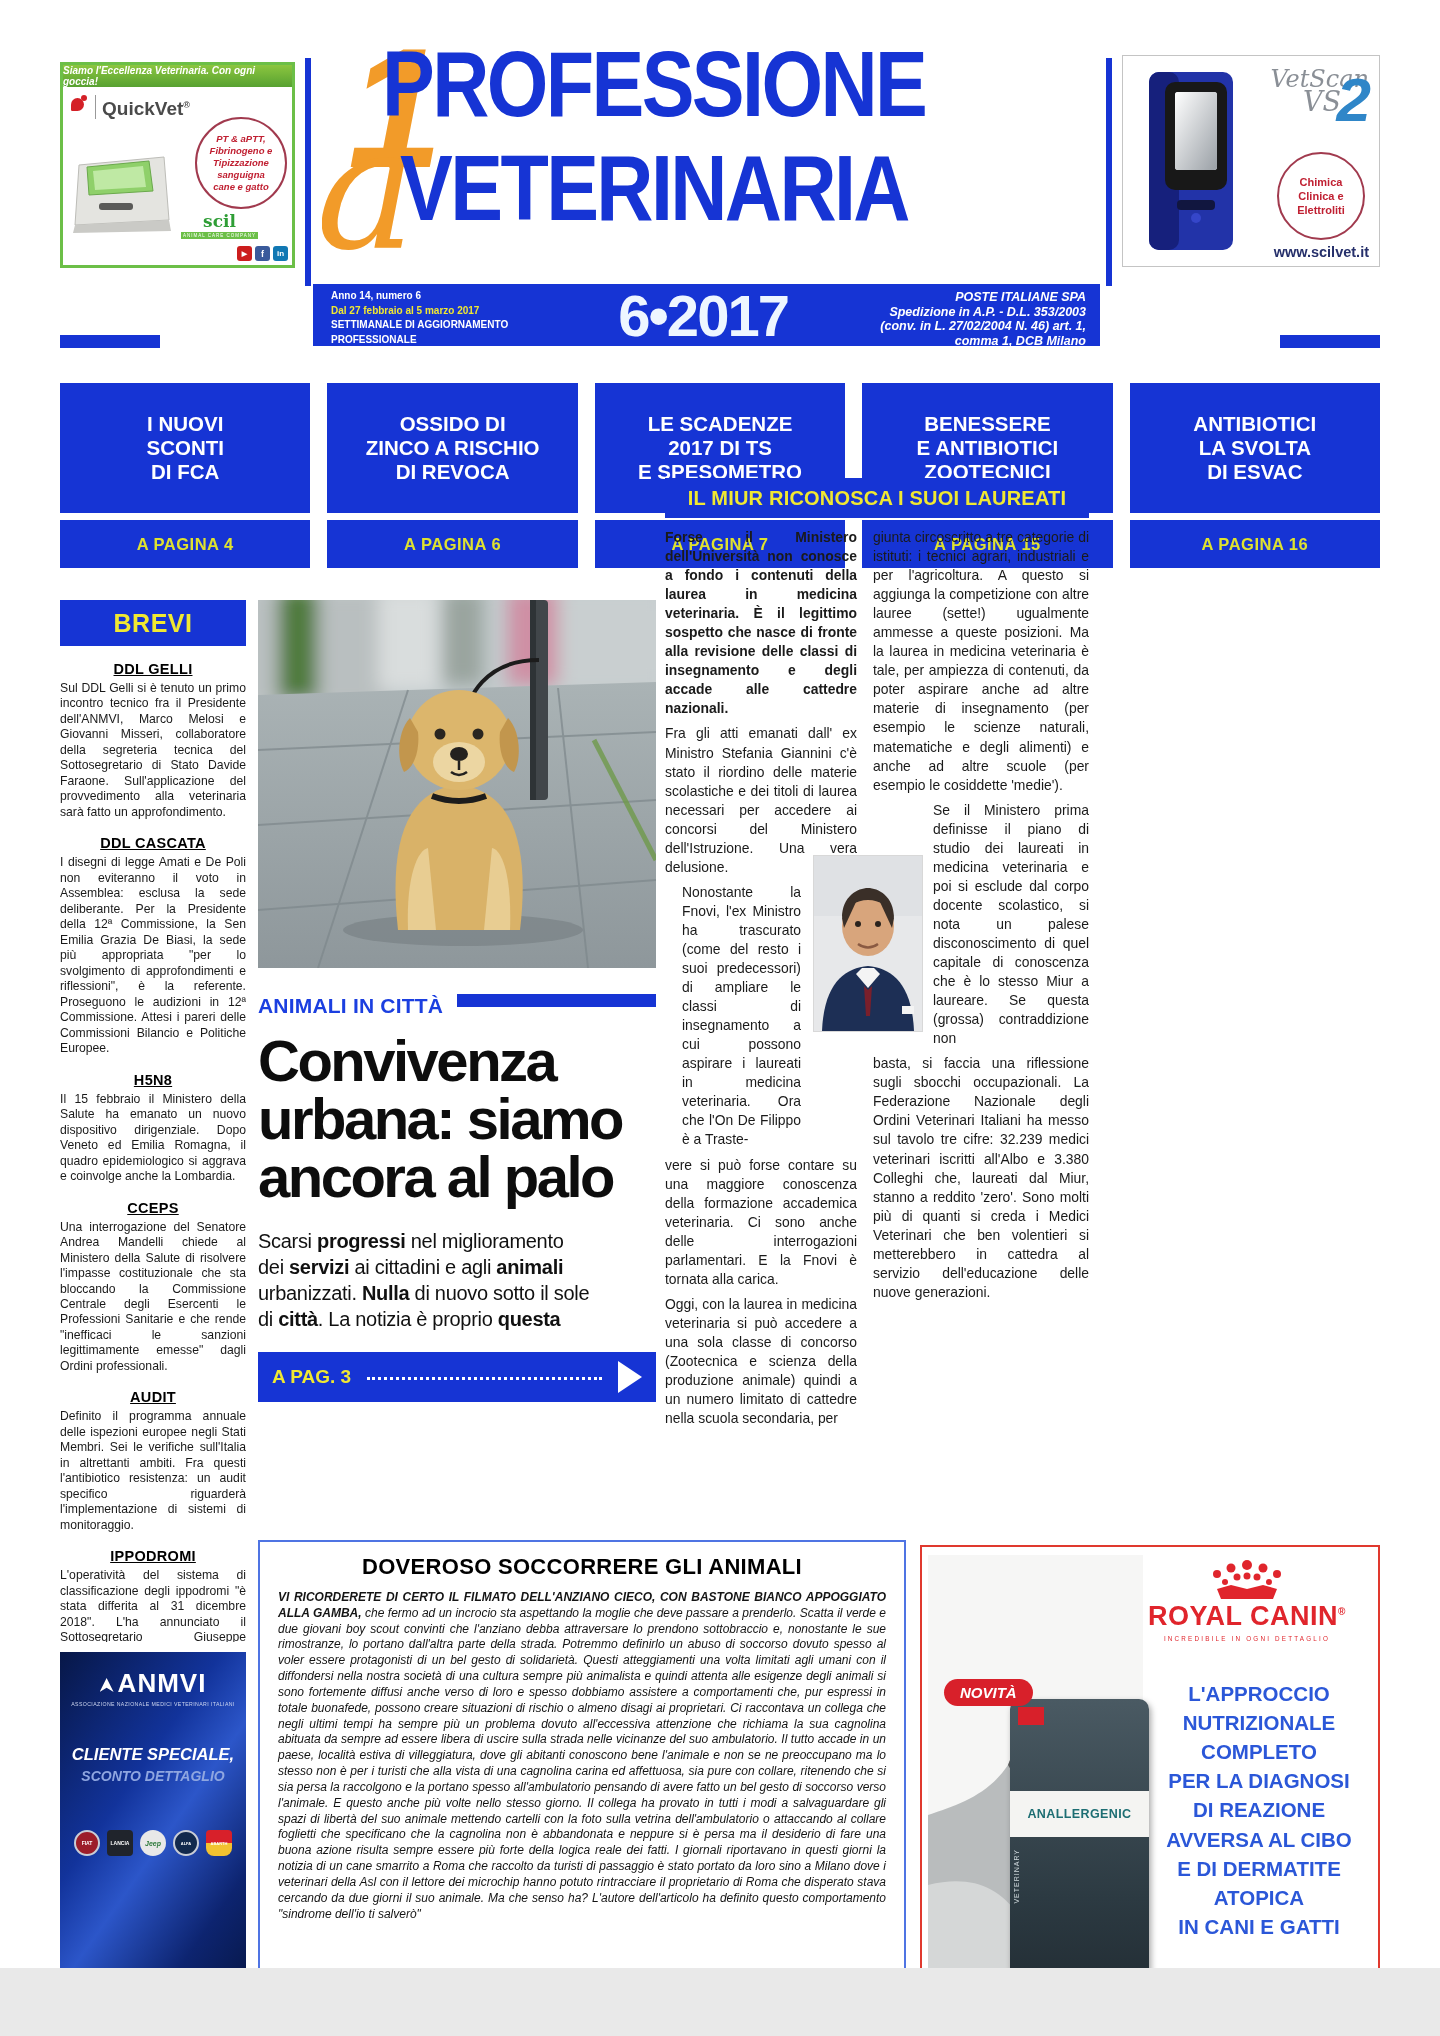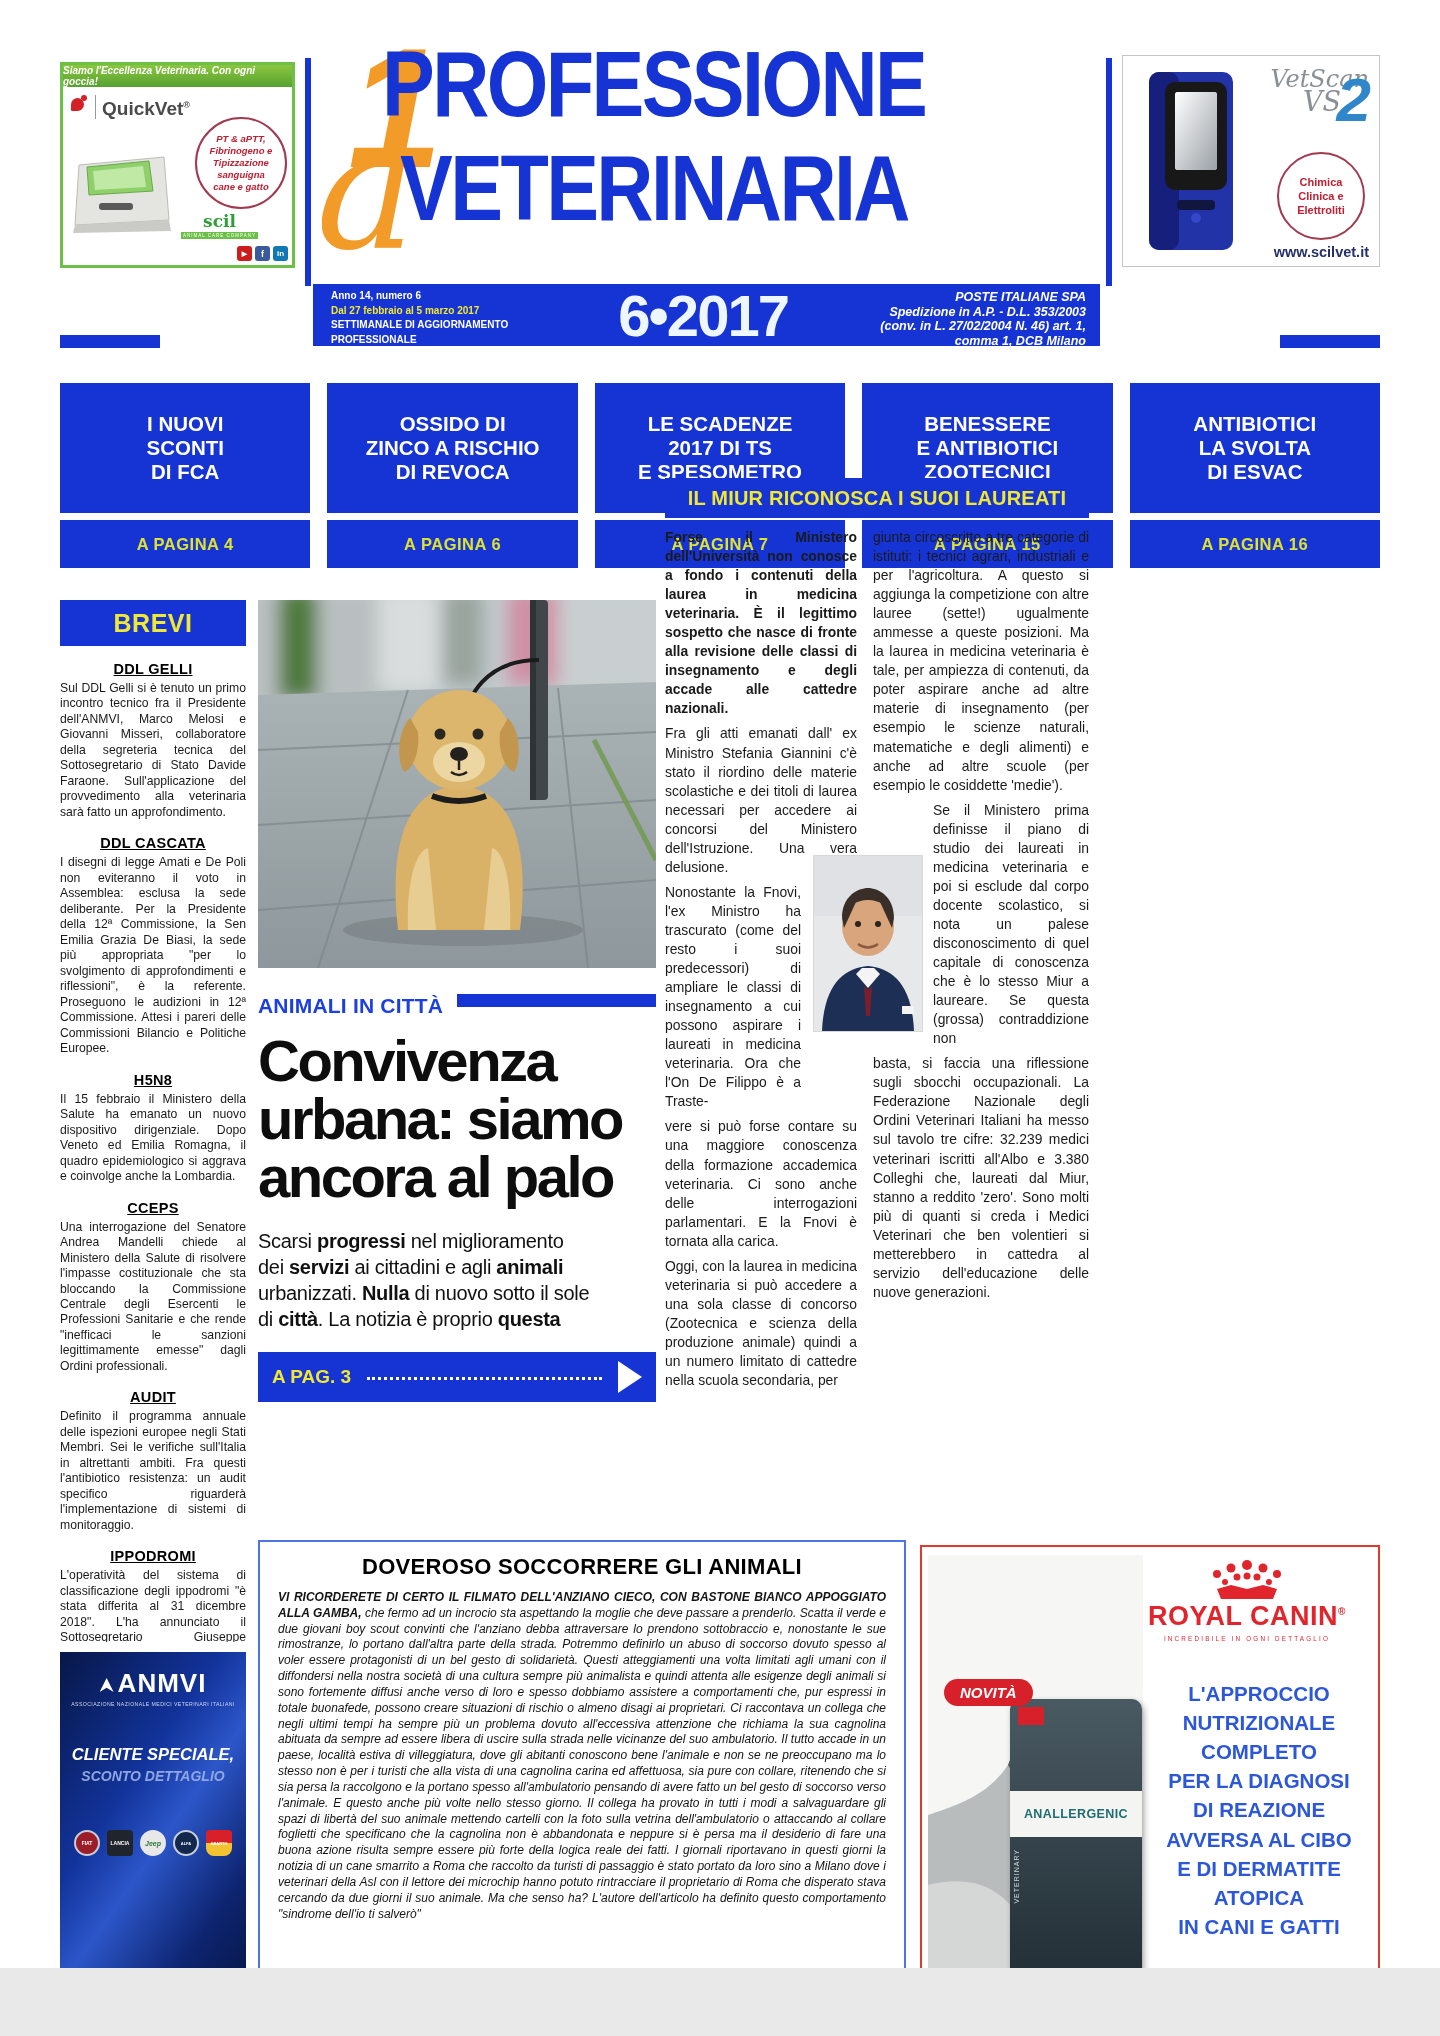--- a/index.html
+++ b/index.html
@@ -106,42 +106,42 @@
   #pag3-arrow{width:0;height:0;border-top:16px solid transparent;border-bottom:16px solid transparent;border-left:24px solid #ffffff;}
 
   
   #miur-header{left:665px;top:478px;width:424px;height:40px;background:#1634d4;color:#f0e832;font-weight:bold;font-size:20px;
                display:flex;align-items:center;justify-content:center;letter-spacing:.2px;}
   .miur-col{top:528px;font-size:13.9px;line-height:1.37;color:#1a1a1a;}
   #miur-colA{left:665px;width:192px;}
   #miur-colB{left:873px;width:216px;}
   .miur-col p{margin:0 0 6px;}
   .bold-intro{font-weight:bold;}
-  #miur-a2{padding-right:56px;}
+  #miur-a2{padding-right:56px;margin-left:17px;}
   #miur-b2{padding-left:60px;}
   #miur-photo{left:814px;top:856px;width:108px;height:175px;z-index:3;box-shadow:0 0 0 1px #d8d8d8;}
 
   
   #doveroso{left:258px;top:1540px;width:648px;height:456px;border:2px solid #4f74e3;box-sizing:border-box;padding:12px 18px;overflow:hidden;}
   #dov-title{text-align:center;font-weight:bold;font-size:22px;letter-spacing:.3px;margin-bottom:10px;}
   #dov-body{font-size:12px;line-height:1.32;font-style:italic;text-align:justify;color:#141414;}
   #dov-lead{font-weight:bold;}
 
   
   #royal-ad{left:920px;top:1545px;width:460px;height:450px;border:2px solid #e0392e;box-sizing:border-box;background:#fff;overflow:hidden;}
   #rc-logo{position:absolute;left:205px;top:12px;width:240px;text-align:center;}
   #rc-crown{display:block;margin:0 auto;}
   #rc-name{color:#e0252c;font-weight:bold;font-size:27px;letter-spacing:.5px;white-space:nowrap;}
   #rc-name sup{font-size:10px;}
   #rc-tag{color:#e0252c;font-size:6.3px;letter-spacing:2.2px;margin-top:3px;}
   #rc-cat{position:absolute;left:6px;top:8px;}
   #rc-badge{position:absolute;left:22px;top:132px;background:#d8202a;color:#fff;font-weight:bold;font-style:italic;
             font-size:15px;padding:5px 16px;border-radius:16px;z-index:5;}
   #rc-pack{position:absolute;left:88px;top:152px;width:132px;height:286px;background:linear-gradient(#4a5a63,#2c3a42 70%,#232e35);
-           border-radius:10px 10px 4px 4px;z-index:4;box-shadow:2px 3px 6px rgba(0,0,0,.35);}
+           border-radius:10px 10px 4px 4px;z-index:4;box-shadow:2px 3px 6px rgba(0,0,0,.35);padding-left:7px;}
   #rc-pack .band{position:absolute;left:0;top:92px;width:100%;height:46px;background:#f4f4f2;display:flex;align-items:center;justify-content:center;}
   #rc-pack .band span{color:#1d6e73;font-weight:bold;font-size:12.5px;letter-spacing:.4px;}
   #rc-pack .vert{position:absolute;left:3px;top:150px;color:#cfd8dc;font-size:7px;letter-spacing:1px;writing-mode:vertical-rl;transform:rotate(180deg);}
   #rc-pack .corner{position:absolute;left:8px;top:8px;width:26px;height:18px;background:#d8202a;}
   #rc-pack .foot{position:absolute;bottom:6px;width:100%;text-align:center;color:#fff;font-size:8px;font-weight:bold;letter-spacing:.5px;}
   #rc-claim{position:absolute;right:14px;top:132px;width:210px;text-align:center;color:#2b57d8;font-weight:bold;font-size:20.5px;line-height:1.42;white-space:pre-line;}
 
   
   #footer{left:0;top:2000px;width:1440px;height:36px;background:#1634d4;display:flex;align-items:center;}
   #fb-group{display:flex;align-items:center;margin-left:74px;}

